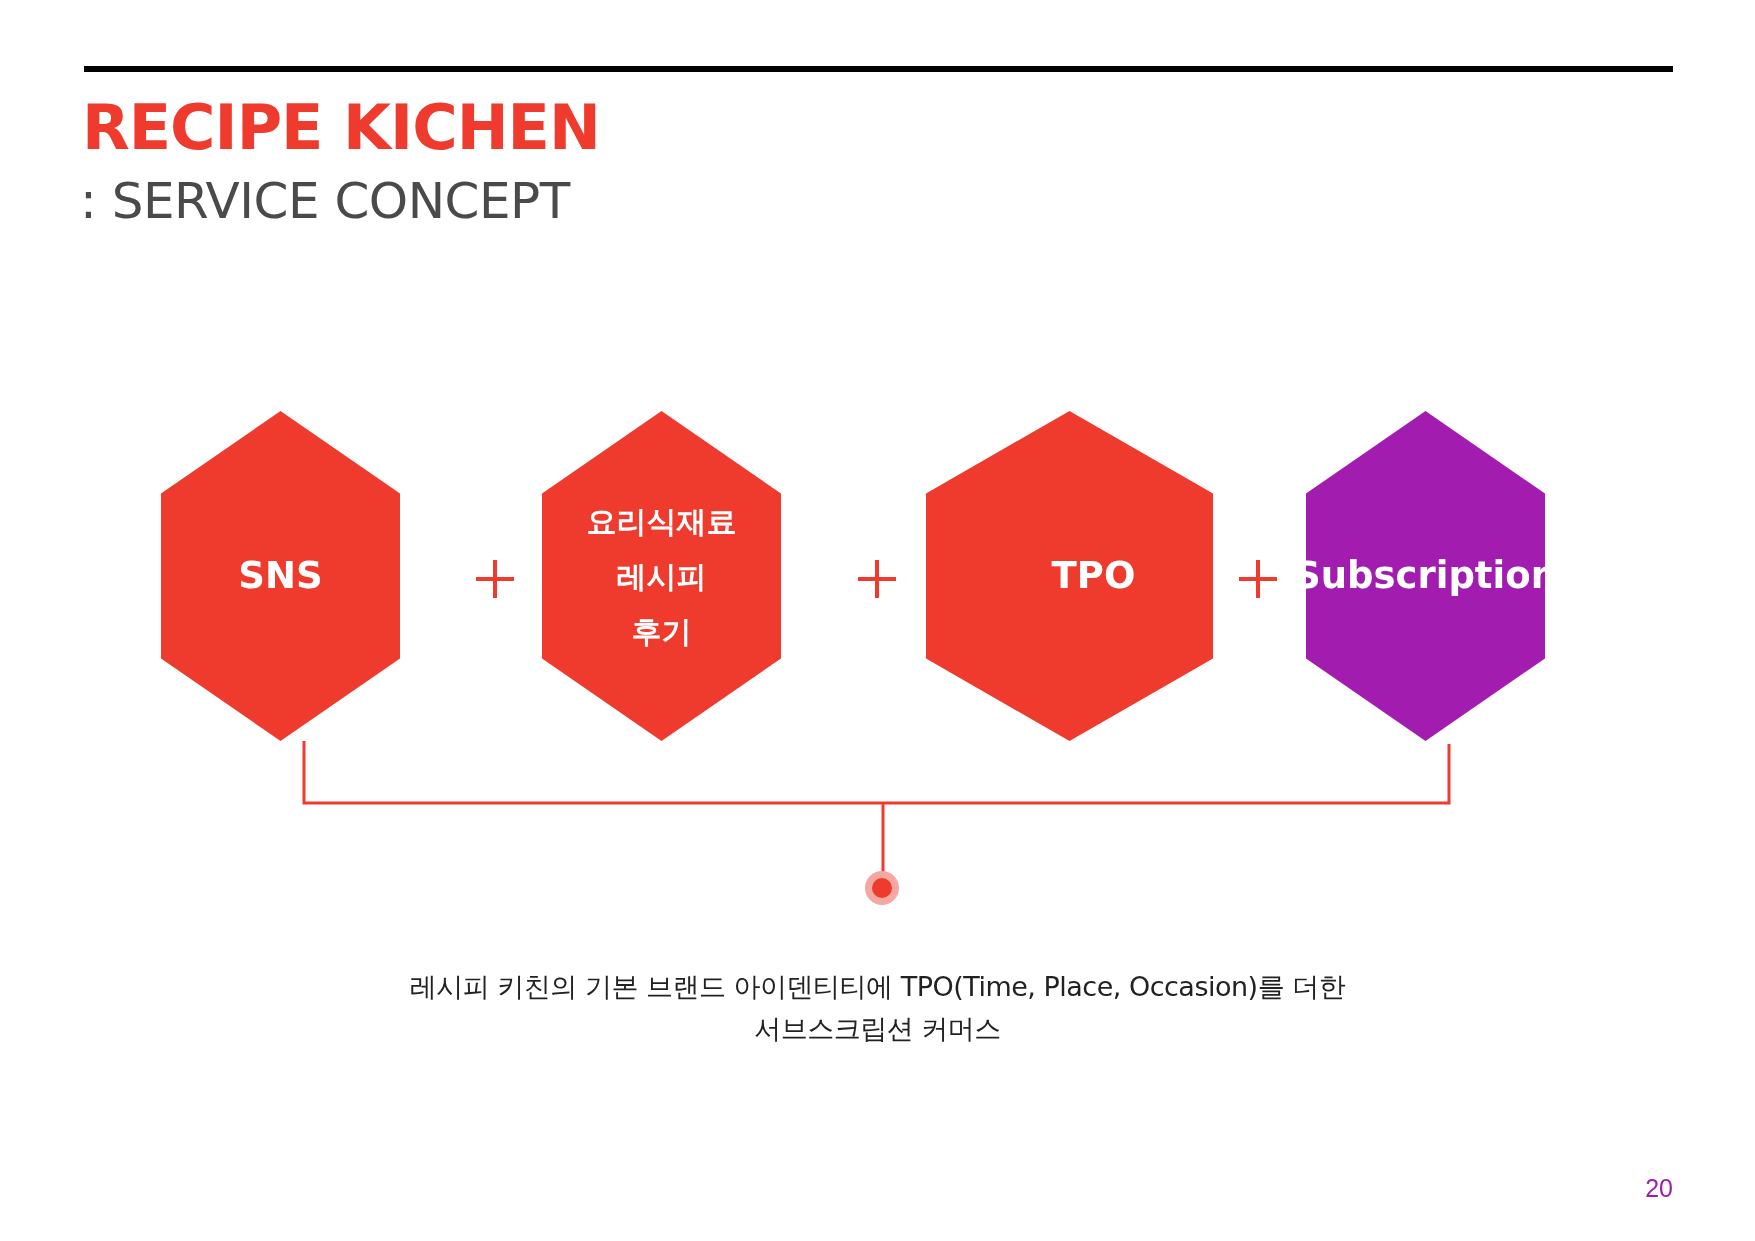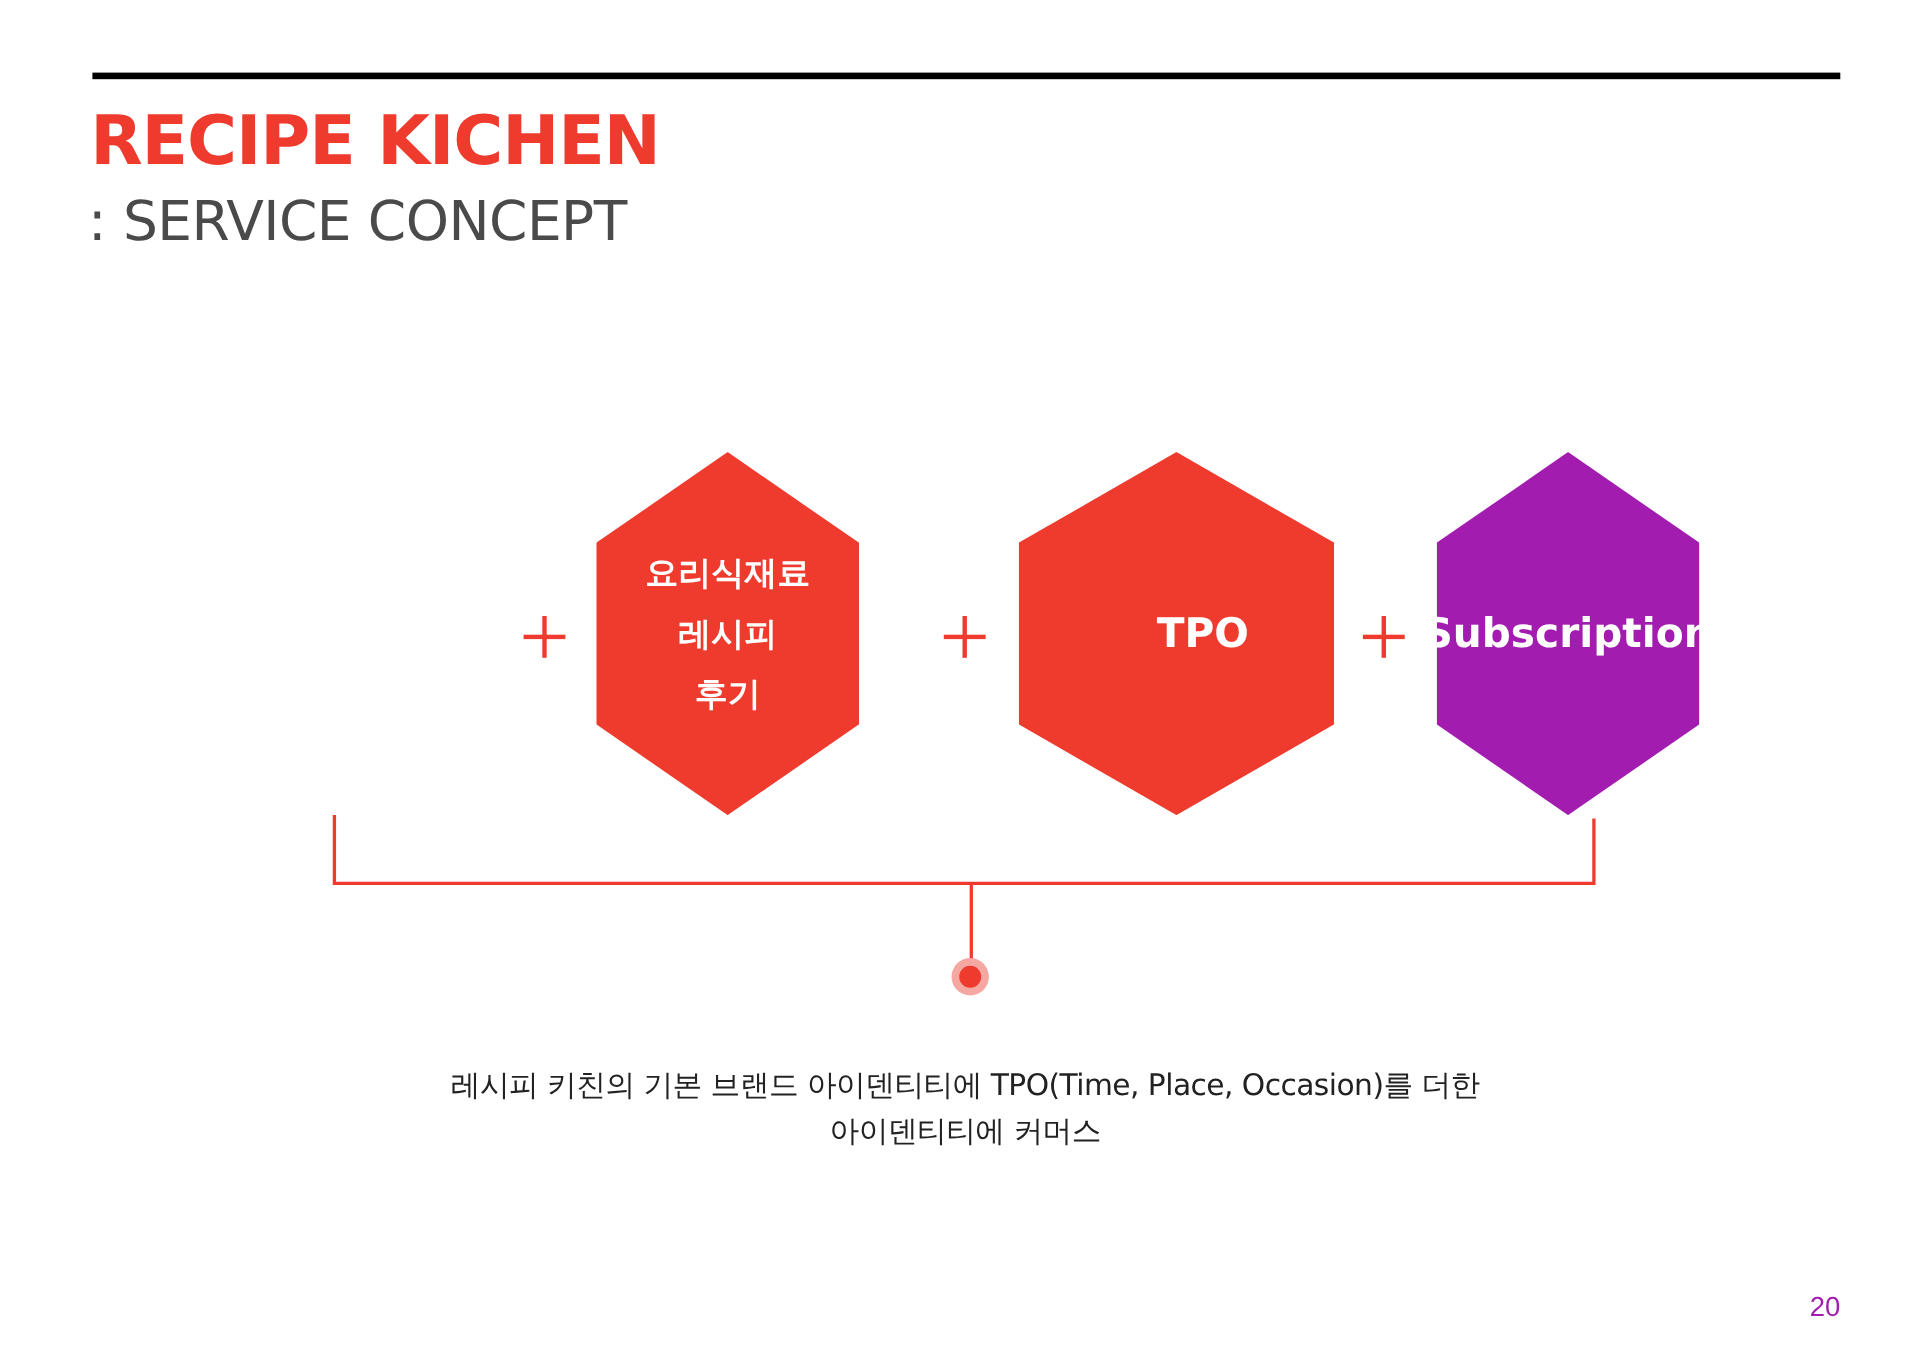--- a/index.html
+++ b/index.html
@@ -36,20 +36,23 @@
 </head>
 <body>
 
 <div class="top-rule"></div>
 
 <h1 class="title" style="color:#ee3b2e;">RECIPE KICHEN</h1>
 <h2 class="subtitle" style="color:#4a4a4a;">: SERVICE CONCEPT</h2>
 
 <div class="diagram" style="--accent:#ee3b2e;">
 
+  <div class="hex" style="left:161px; background:#ee3b2e;">
+    <span class="hex-label">SNS</span>
+  </div>
 
   <div class="plus" style="left:476px;"></div>
 
   <div class="hex" style="left:542px; background:#ee3b2e;">
     <div class="hex-lines">
       <span>요리식재료</span>
       <span>레시피</span>
       <span>후기</span>
     </div>
   </div>
@@ -71,16 +74,16 @@
       <polyline points="304,741 304,803 1449,803 1449,744"></polyline>
       <line x1="883" y1="803" x2="883" y2="885"></line>
     </g>
     <circle cx="882" cy="888" r="17" fill="#f5a8a2"></circle>
     <circle cx="882" cy="888" r="10" fill="#ee3b2e"></circle>
   </svg>
 </div>
 
 <div class="caption">
   <span>레시피 키친의 기본 브랜드 아이덴티티에 TPO(Time, Place, Occasion)를 더한</span>
-  <span>아이덴티티에 커머스</span>
+  <span>서브스크립션 커머스</span>
 </div>
 
 <div class="page-number">20</div>
 
 </body></html>

